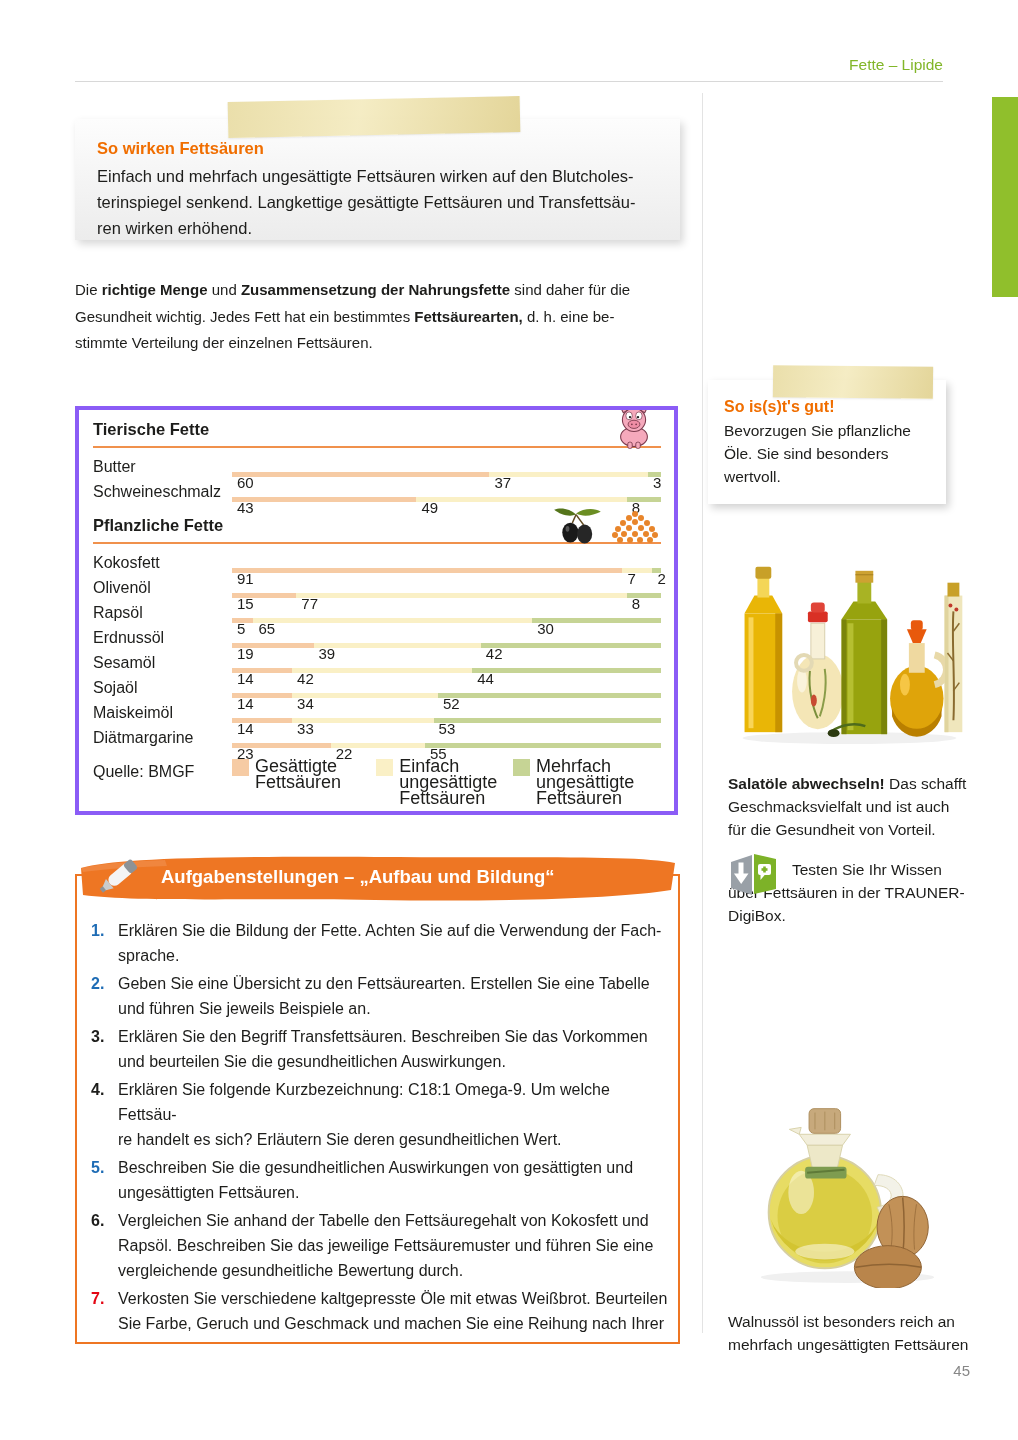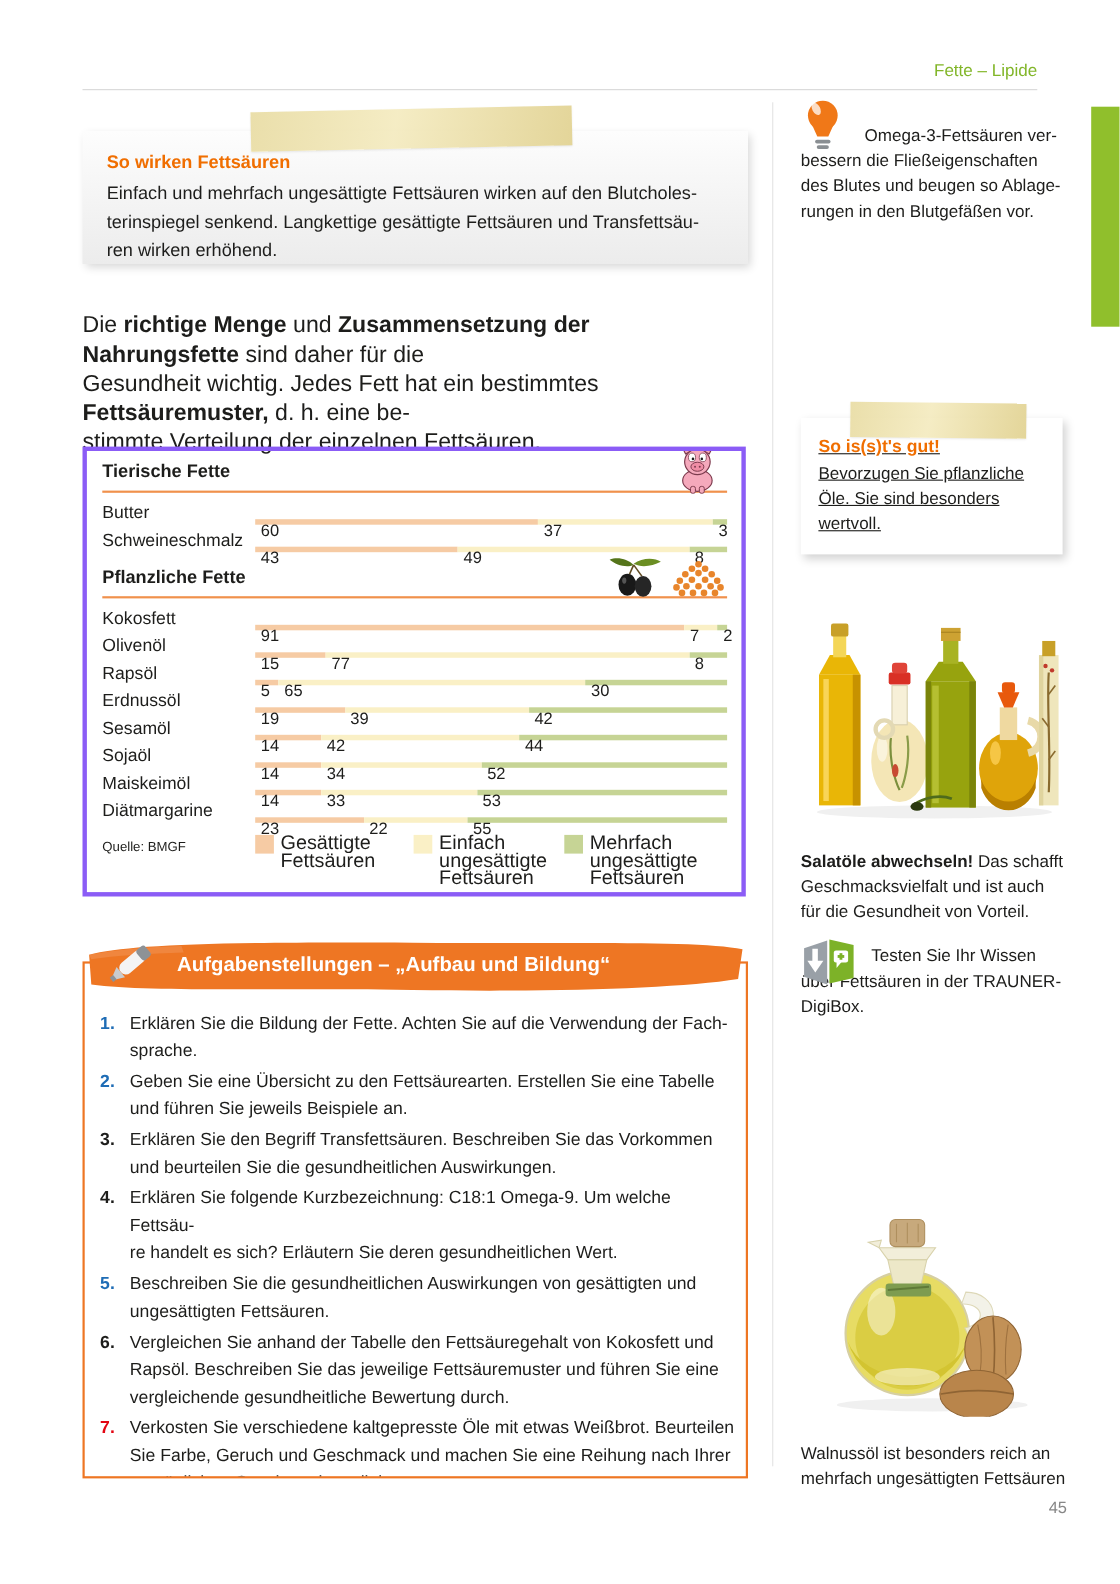--- a/index.html
+++ b/index.html
@@ -19,38 +19,38 @@
   .tape1{left:228px;top:99px;width:292px;height:36px;transform:rotate(-1.2deg);z-index:3;}
   .tape2{left:773px;top:366px;width:160px;height:32px;transform:rotate(.6deg);z-index:3;}
 
   
   .info-box{position:absolute;left:75px;top:119px;width:605px;height:121px;box-sizing:border-box;
     background:linear-gradient(#fdfdfd,#ececec);box-shadow:3px 4px 8px rgba(0,0,0,.16);padding:20px 22px 0;z-index:2;}
   .info-title{font-size:16.5px;font-weight:bold;color:var(--orange_heading);margin-bottom:5px;}
   .info-body{font-size:16.5px;line-height:26px;}
 
   
-  .intro{position:absolute;left:75px;top:262px;width:606px;font-size:21px;line-height:26.5px;}
+  .intro{position:absolute;left:75px;top:262px;width:606px;font-size:15px;line-height:26.5px;}
 
   
   .chart-title{position:absolute;left:75px;top:372px;font-size:17.5px;font-weight:bold;color:var(--green);}
   .chart-box{position:absolute;left:75px;top:406px;width:603px;height:409px;box-sizing:border-box;
     border:4px solid #8b5cf6;padding:10px 13px 6px 14px;overflow:hidden;}
   .section-head{position:relative;font-size:16.5px;font-weight:bold;padding-bottom:7px;border-bottom:2.5px solid var(--rule_orange);margin-bottom:8px;}
   .plant-head{margin-top:14px;}
   .head-icons{position:absolute;right:2px;bottom:-6px;display:flex;align-items:flex-end;gap:8px;z-index:2;}
   .crow{display:flex;height:21px;margin-bottom:4px;align-items:stretch;}
   .crow-label{width:139px;flex:none;font-size:16px;line-height:21px;}
   .crow-bar{flex:1;display:flex;}
   .seg{font-size:15px;line-height:21px;padding-left:5px;box-sizing:border-box;white-space:nowrap;overflow:visible;margin-top:16px;}
   .seg0{background:var(--bar_sat);}
   .seg1{background:var(--bar_mono);}
   .seg2{background:var(--bar_poly);}
   .chart-footer{display:flex;margin-top:10px;align-items:flex-start;}
-  .chart-src{width:139px;flex:none;font-size:12px;padding-top:5px;}
+  .chart-src{width:139px;flex:none;font-size:16px;padding-top:5px;}
   .legend{flex:1;display:flex;justify-content:space-between;}
   .leg-item{display:flex;gap:6px;}
   .leg-swatch{width:17px;height:17px;flex:none;margin-top:1px;}
   .leg-text{font-size:18px;line-height:16px;white-space:pre-line;}
 
   
   .task-banner{position:absolute;left:75px;top:852px;width:605px;height:52px;z-index:2;}
   .task-banner svg.brush{position:absolute;left:0;top:0;width:100%;height:100%;}
   .banner-title{position:absolute;left:86px;top:0;height:50px;line-height:50px;color:#fff;font-size:18.5px;font-weight:bold;}
   .pen-wrap{position:absolute;left:16px;top:-2px;}
@@ -59,22 +59,22 @@
   .task{display:flex;margin-bottom:3px;}
   .task-num{width:27px;flex:none;font-weight:bold;font-size:16px;line-height:25px;}
   .task-text{white-space:pre-line;font-size:16px;line-height:25px;}
 
   
   .tip{position:absolute;left:728px;top:90px;width:240px;}
   .tip .icon{position:absolute;left:2px;top:0;}
   .side-text{font-size:15.5px;line-height:23px;white-space:pre-line;}
   .tip .side-text{margin-top:22px;text-indent:58px;}
 
-  .note-card{position:absolute;left:728px;top:380px;width:238px;box-sizing:border-box;background:#fff;
-    box-shadow:3px 4px 8px rgba(0,0,0,.18);padding:18px 16px 16px;z-index:2;text-decoration:underline;}
+  .note-card{position:absolute;left:708px;top:380px;width:238px;box-sizing:border-box;background:#fff;
+    box-shadow:3px 4px 8px rgba(0,0,0,.18);padding:18px 16px 16px;z-index:2;}
   .note-title{font-size:16px;font-weight:bold;color:var(--orange_heading);margin-bottom:3px;}
 
   .oils-img{position:absolute;left:729px;top:552px;}
   .caption1{position:absolute;left:728px;top:756px;width:244px;}
   .digibox{position:absolute;left:728px;top:846px;width:242px;}
   .digibox .icon{position:absolute;left:0;top:4px;}
   .digibox .side-text{margin-top:12px;text-indent:64px;}
   .walnut-img{position:absolute;left:740px;top:1086px;}
   .caption2{position:absolute;left:728px;top:1294px;width:246px;}
   .page-num{position:absolute;left:930px;top:1362px;width:40px;text-align:right;font-size:15px;color:var(--gray);}
@@ -91,21 +91,21 @@
 
   <div class="tape tape1"></div>
   <div class="info-box">
     <div class="info-title">So wirken Fettsäuren</div>
     <div class="info-body pre">Einfach und mehrfach ungesättigte Fettsäuren wirken auf den Blutcholes-
 terinspiegel senkend. Langkettige gesättigte Fettsäuren und Transfettsäu-
 ren wirken erhöhend.</div>
   </div>
 
   <p class="intro pre"><span>Die </span><b>richtige Menge</b><span> und </span><b>Zusammensetzung der Nahrungsfette</b><span> sind daher für die
-Gesundheit wichtig. Jedes Fett hat ein bestimmtes </span><b>Fettsäuremuster,</b><span> d. h. eine be-
+Gesundheit wichtig. Jedes Fett hat ein bestimmtes </span><b>Fettsäurearten,</b><span> d. h. eine be-
 stimmte Verteilung der einzelnen Fettsäuren.</span></p>
 
   <div class="chart-box">
     <div class="section-head">
       <span>Tierische Fette</span>
       <span class="head-icons">
         <svg width="50" height="50" viewBox="0 0 56 52">
           <ellipse cx="28" cy="37" rx="15" ry="11" fill="#F5A9BC" stroke="#7C3B4E" stroke-width="1.2"></ellipse>
           <rect x="21" y="43" width="5" height="7" rx="2" fill="#F5A9BC" stroke="#7C3B4E"></rect>
           <rect x="30" y="43" width="5" height="7" rx="2" fill="#F5A9BC" stroke="#7C3B4E"></rect>
@@ -322,35 +322,20 @@
           <rect x="16" y="20" width="28" height="12" rx="6" fill="#f4f4f4"></rect>
           <rect x="38" y="20" width="10" height="12" rx="3" fill="#8d9296"></rect>
           <polygon points="16,20 8,24 8,28 16,32" fill="#c9ccce"></polygon>
           <rect x="5" y="23.5" width="4" height="5" fill="#8d9296"></rect>
         </g>
       </svg>
     </span>
     <span class="banner-title">Aufgabenstellungen – „Aufbau und Bildung“</span>
   </div>
 
-  <div class="tip">
-    <span class="icon">
-      <svg width="36" height="48" viewBox="0 0 36 48">
-        <circle cx="18" cy="15" r="13.5" fill="#F07818"></circle>
-        <path d="M8,23 L13,34 L23,34 L28,23 Z" fill="#F07818"></path>
-        <ellipse cx="12" cy="9" rx="3.6" ry="6" fill="#fff" opacity="0.75" transform="rotate(-28 12 9)"></ellipse>
-        <rect x="11" y="37" width="14" height="3.4" rx="1.7" fill="#8A8F93"></rect>
-        <rect x="12.5" y="42" width="11" height="3.4" rx="1.7" fill="#8A8F93"></rect>
-      </svg>
-    </span>
-    <div class="side-text">Omega-3-Fettsäuren ver-
-bessern die Fließeigenschaften
-des Blutes und beugen so Ablage-
-rungen in den Blutgefäßen vor.</div>
-  </div>
 
   <div class="tape tape2"></div>
   <div class="note-card">
     <div class="note-title">So is(s)t's gut!</div>
     <div class="side-text">Bevorzugen Sie pflanzliche
 Öle. Sie sind besonders
 wertvoll.</div>
   </div>
 
   <div class="oils-img">

